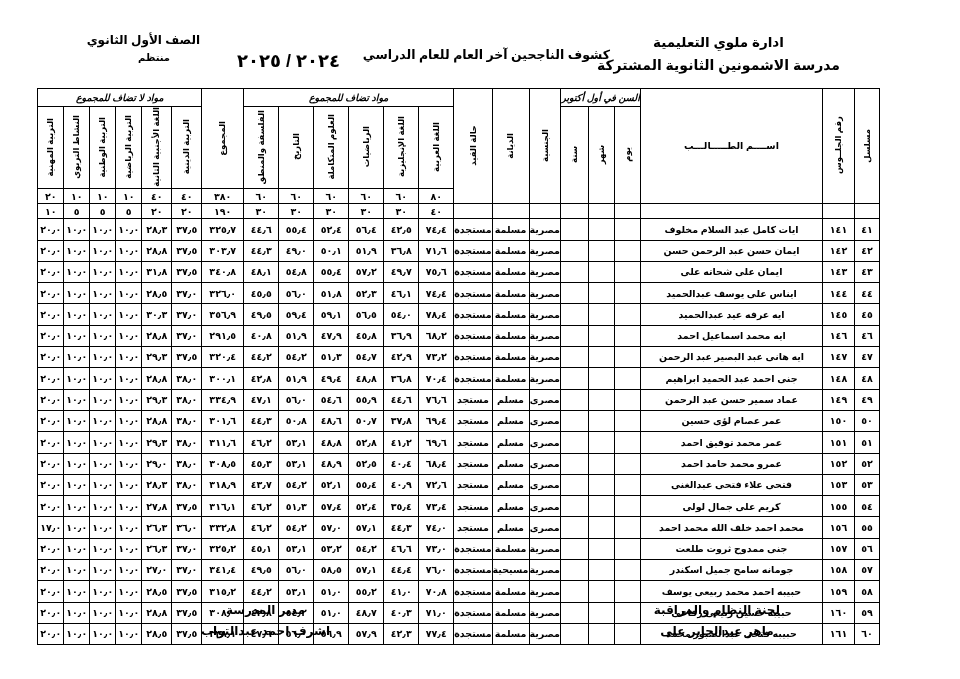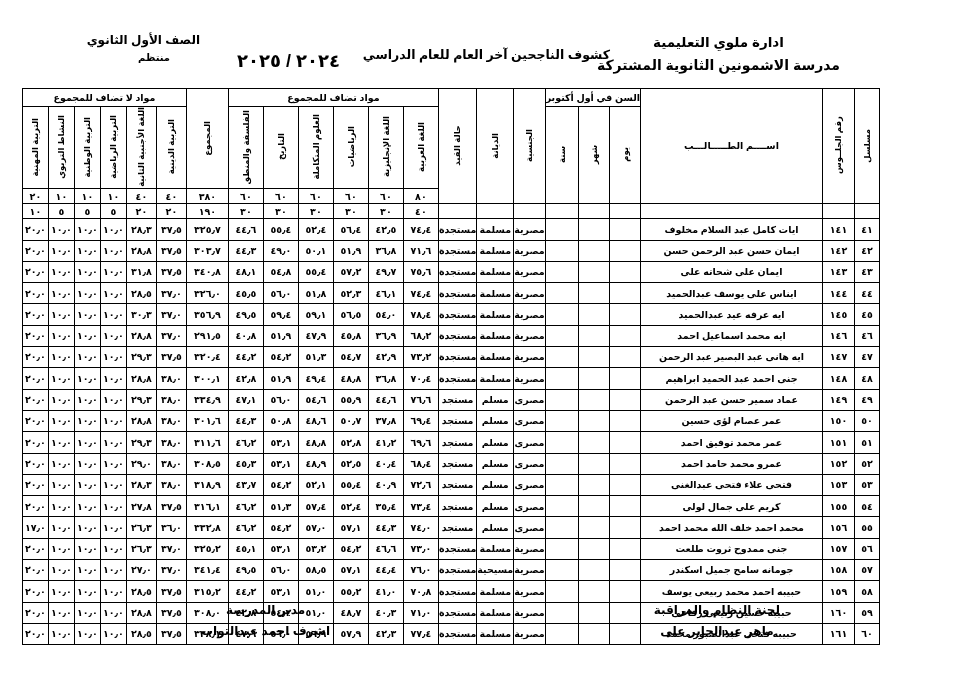--- a/index.html
+++ b/index.html
@@ -30,21 +30,21 @@
     border:1px solid #000;
     padding:0;
     text-align:center;
     vertical-align:middle;
     font-size:9.5px;
     font-weight:bold;
     line-height:1;
     white-space:nowrap;
     overflow:hidden;
   }
-  .grp{height:17px;font-size:11.5px;font-weight:bold;}
+  .grp{height:17px;font-size:11.5px;font-weight:bold;font-style:italic;}
   .vhead{height:72px;}
   .vtxt{
     writing-mode:vertical-rl;
     transform:rotate(180deg);
     display:inline-block;
     font-size:8.5px;
     font-weight:bold;
     letter-spacing:0px;
     line-height:1;
   }

